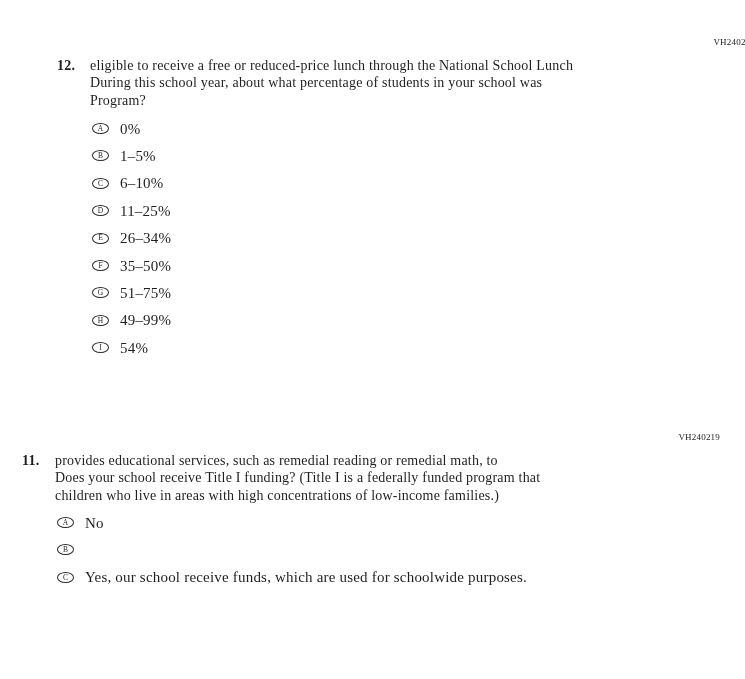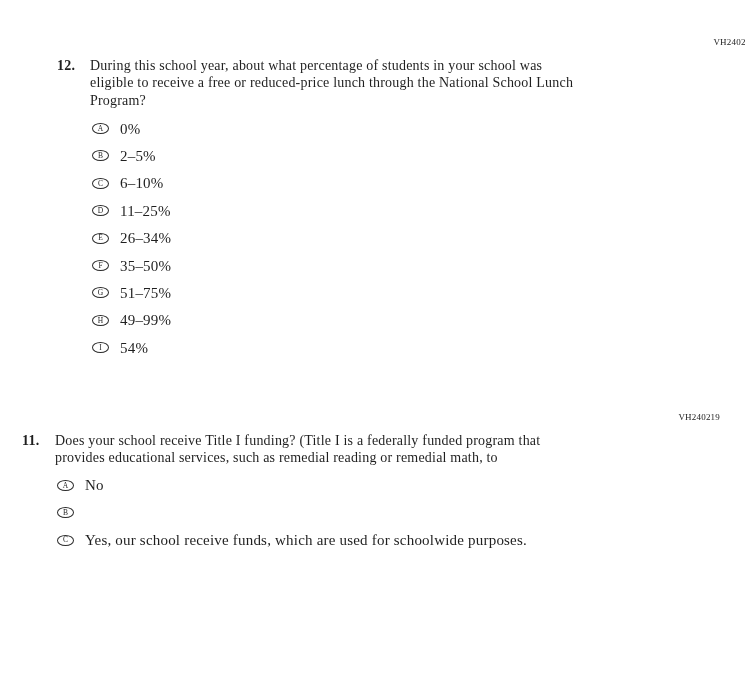--- a/index.html
+++ b/index.html
@@ -12,21 +12,21 @@
     font-family:"Liberation Serif","DejaVu Serif",serif;
     color:#1f1f1f;
     overflow:hidden;
   }
   .question-block {
     position:absolute;
     left:0;
     width:100%;
   }
   #q12-block { top:37px;margin-left:35px; }
-  #q13-block { top:412px; }
+  #q13-block { top:432px; }
   .code {
     text-align:right;
     padding-right:25px;
     font-size:9px;
     line-height:10px;
     letter-spacing:0.2px;
     color:#222222;
     margin-bottom:10px;
   }
   .q-row {
@@ -78,37 +78,37 @@
 </head>
 <body>
 
 <div class="page">
 
   <div class="question-block" id="q12-block">
     <div class="code">VH240218</div>
     <div class="q-row">
       <div class="q-num">12.</div>
       <div class="q-text">
+        <div class="q-text-line">eligible to receive a free or reduced-price lunch through the National School Lunch</div>
         <div class="q-text-line">During this school year, about what percentage of students in your school was</div>
-        <div class="q-text-line">eligible to receive a free or reduced-price lunch through the National School Lunch</div>
         <div class="q-text-line">Program?</div>
       </div>
     </div>
     <div class="options">
       <div class="option">
         <span class="bubble">
             <span>A</span>
           </span>
         <span class="option-label">0%</span>
       </div>
       <div class="option">
         <span class="bubble">
             <span>B</span>
           </span>
-        <span class="option-label">2–5%</span>
+        <span class="option-label">1–5%</span>
       </div>
       <div class="option">
         <span class="bubble">
             <span>C</span>
           </span>
         <span class="option-label">6–10%</span>
       </div>
       <div class="option">
         <span class="bubble">
             <span>D</span>
@@ -146,22 +146,23 @@
         <span class="option-label">54%</span>
       </div>
     </div>
   </div>
 
   <div class="question-block" id="q13-block">
     <div class="code">VH240219</div>
     <div class="q-row">
       <div class="q-num">11.</div>
       <div class="q-text">
+        <div class="q-text-line">provides educational services, such as remedial reading or remedial math, to</div>
         <div class="q-text-line">Does your school receive Title I funding? (Title I is a federally funded program that</div>
-        <div class="q-text-line">provides educational services, such as remedial reading or remedial math, to</div>
+        <div class="q-text-line">children who live in areas with high concentrations of low-income families.)</div>
       </div>
     </div>
     <div class="options">
       <div class="option">
         <span class="bubble">
             <span>A</span>
           </span>
         <span class="option-label">No</span>
       </div>
       <div class="option">

